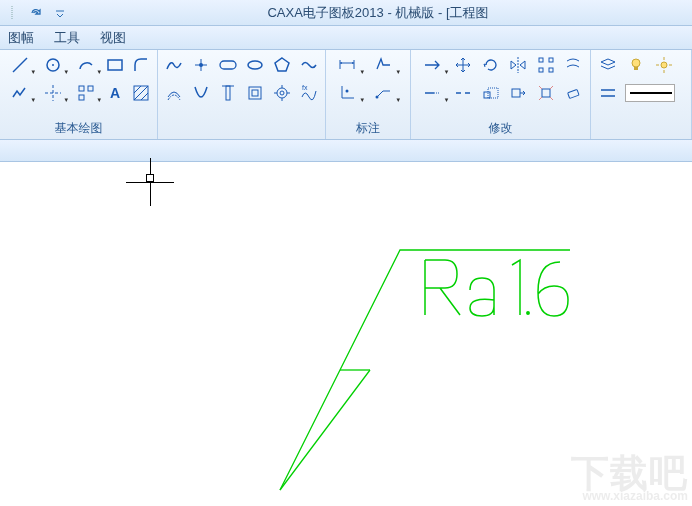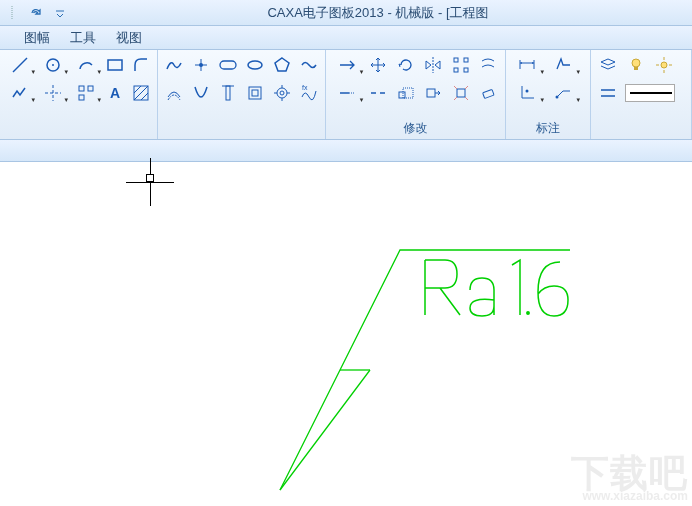--- a/index.html
+++ b/index.html
@@ -1,21 +1,21 @@
 <!DOCTYPE html>
 <html><head>
 <meta charset="utf-8">
 <style>
 * { margin: 0; padding: 0; box-sizing: border-box; }
 body { font-family: "Microsoft YaHei", SimSun, sans-serif; font-size: 12px; background: #fff; width: 692px; height: 506px; overflow: hidden; position: relative; }
 .title-bar { height: 26px; background: linear-gradient(#eaf3ff, #d6e7f9); display: flex; align-items: center; padding: 0 4px; border-bottom: 1px solid #a9c5e3; }
 .qat { display: flex; gap: 8px; align-items: center; }
 .qat-btn { width: 16px; height: 16px; display: flex; align-items: center; justify-content: center; color: #3b5f87; }
 .title-text { flex: 1; text-align: center; color: #2b4d73; font-size: 13px; font-weight: normal; }
-.menu-bar { height: 24px; background: linear-gradient(#eaf3ff, #d6e7f9); display: flex; align-items: center; padding-left: 24px; gap: 20px; border-bottom: 1px solid #a9c5e3; }
+.menu-bar { height: 24px; background: linear-gradient(#eaf3ff, #d6e7f9); display: flex; align-items: center; padding-left: 8px; gap: 20px; border-bottom: 1px solid #a9c5e3; }
 .menu-item { color: #2b4d73; font-size: 13px; cursor: pointer; }
 .ribbon { background: linear-gradient(#f5faff, #e1ecf8); border-bottom: 1px solid #a9c5e3; display: flex; height: 90px; }
 .panel { border-right: 1px solid #b9d1ec; display: flex; flex-direction: column; padding: 4px 6px 2px; }
 .panel-rows { display: flex; flex-direction: column; gap: 6px; flex: 1; }
 .icon-row { display: flex; gap: 6px; align-items: center; }
 .ribbon-btn { width: 22px; height: 22px; display: flex; align-items: center; justify-content: center; color: #1a5ab5; position: relative; cursor: pointer; }
 .ribbon-btn.wdd { width: 30px; }
 .dd-arrow { position: absolute; right: -2px; bottom: 0; font-size: 7px; color: #333; }
 .panel-title { text-align: center; color: #2b5b93; font-size: 12px; padding-top: 3px; }
 .canvas { position: relative; background: #fff; height: calc(506px - 26px - 24px - 90px); }
@@ -124,20 +124,21 @@
         <span class="ribbon-btn">
             <svg width="20" height="20">
               <rect x="3" y="3" width="14" height="14" fill="none" stroke="#1a5ab5"></rect>
               <line x1="3" y1="10" x2="10" y2="3" stroke="#1a5ab5"></line>
               <line x1="3" y1="17" x2="17" y2="3" stroke="#1a5ab5"></line>
               <line x1="10" y1="17" x2="17" y2="10" stroke="#1a5ab5"></line>
             </svg>
           </span>
       </div>
     </div>
+    <div class="panel-title">基本绘图</div>
   </div>
 
   <div class="panel" style="width:168px">
     <div class="panel-rows">
       <div class="icon-row">
         <span class="ribbon-btn">
             <svg width="20" height="20">
               <path d="M3 14 Q7 4 10 10 T17 8" fill="none" stroke="#1a5ab5" stroke-width="1.5"></path>
             </svg>
           </span>
@@ -206,20 +207,60 @@
         <span class="ribbon-btn">
             <svg width="20" height="20">
               <path d="M3 14q3-8 7 0t7-6" fill="none" stroke="#1a5ab5"></path>
               <text x="3" y="7" font-size="7" fill="#1a5ab5">fx</text>
             </svg>
           </span>
       </div>
     </div>
   </div>
 
+  <div class="panel" style="width:85px">
+    <div class="panel-rows">
+      <div class="icon-row">
+        <span class="ribbon-btn wdd">
+            <svg width="20" height="20">
+              <line x1="3" y1="8" x2="17" y2="8" stroke="#1a5ab5"></line>
+              <line x1="3" y1="5" x2="3" y2="14" stroke="#1a5ab5"></line>
+              <line x1="17" y1="5" x2="17" y2="14" stroke="#1a5ab5"></line>
+              <path d="M3 8l2-1v2zM17 8l-2-1v2z" fill="#1a5ab5"></path>
+            </svg>
+            <span class="dd-arrow">▾</span>
+          </span>
+        <span class="ribbon-btn wdd">
+            <svg width="20" height="20">
+              <path d="M4 14l4-10 2 6h7" fill="none" stroke="#1a5ab5" stroke-width="1.3"></path>
+            </svg>
+            <span class="dd-arrow">▾</span>
+          </span>
+      </div>
+      <div class="icon-row">
+        <span class="ribbon-btn wdd">
+            <svg width="20" height="20">
+              <line x1="5" y1="15" x2="5" y2="3" stroke="#1a5ab5"></line>
+              <line x1="5" y1="15" x2="17" y2="15" stroke="#1a5ab5"></line>
+              <circle cx="10" cy="8" r="1.5" fill="#1a5ab5"></circle>
+            </svg>
+            <span class="dd-arrow">▾</span>
+          </span>
+        <span class="ribbon-btn wdd">
+            <svg width="20" height="20">
+              <path d="M4 14l6-6h7" fill="none" stroke="#1a5ab5"></path>
+              <circle cx="4" cy="14" r="1.5" fill="#1a5ab5"></circle>
+            </svg>
+            <span class="dd-arrow">▾</span>
+          </span>
+      </div>
+    </div>
+    <div class="panel-title">标注</div>
+  </div>
+
   <div class="panel" style="width:180px">
     <div class="panel-rows">
       <div class="icon-row">
         <span class="ribbon-btn wdd">
             <svg width="20" height="20">
               <path d="M3 10h14M13 6l4 4-4 4" fill="none" stroke="#1a5ab5" stroke-width="1.3"></path>
             </svg>
             <span class="dd-arrow">▾</span>
           </span>
         <span class="ribbon-btn">
@@ -291,60 +332,20 @@
             </svg>
           </span>
         <span class="ribbon-btn">
             <svg width="20" height="20">
               <rect x="5" y="8" width="10" height="6" rx="1" fill="none" stroke="#1a5ab5" transform="rotate(-20 10 10)"></rect>
             </svg>
           </span>
       </div>
     </div>
     <div class="panel-title">修改</div>
-  </div>
-
-  <div class="panel" style="width:85px">
-    <div class="panel-rows">
-      <div class="icon-row">
-        <span class="ribbon-btn wdd">
-            <svg width="20" height="20">
-              <line x1="3" y1="8" x2="17" y2="8" stroke="#1a5ab5"></line>
-              <line x1="3" y1="5" x2="3" y2="14" stroke="#1a5ab5"></line>
-              <line x1="17" y1="5" x2="17" y2="14" stroke="#1a5ab5"></line>
-              <path d="M3 8l2-1v2zM17 8l-2-1v2z" fill="#1a5ab5"></path>
-            </svg>
-            <span class="dd-arrow">▾</span>
-          </span>
-        <span class="ribbon-btn wdd">
-            <svg width="20" height="20">
-              <path d="M4 14l4-10 2 6h7" fill="none" stroke="#1a5ab5" stroke-width="1.3"></path>
-            </svg>
-            <span class="dd-arrow">▾</span>
-          </span>
-      </div>
-      <div class="icon-row">
-        <span class="ribbon-btn wdd">
-            <svg width="20" height="20">
-              <line x1="5" y1="15" x2="5" y2="3" stroke="#1a5ab5"></line>
-              <line x1="5" y1="15" x2="17" y2="15" stroke="#1a5ab5"></line>
-              <circle cx="10" cy="8" r="1.5" fill="#1a5ab5"></circle>
-            </svg>
-            <span class="dd-arrow">▾</span>
-          </span>
-        <span class="ribbon-btn wdd">
-            <svg width="20" height="20">
-              <path d="M4 14l6-6h7" fill="none" stroke="#1a5ab5"></path>
-              <circle cx="4" cy="14" r="1.5" fill="#1a5ab5"></circle>
-            </svg>
-            <span class="dd-arrow">▾</span>
-          </span>
-      </div>
-    </div>
-    <div class="panel-title">标注</div>
   </div>
 
   <div class="panel" style="flex:1; min-width:0">
     <div class="panel-rows">
       <div class="icon-row">
         <span class="ribbon-btn">
             <svg width="20" height="20">
               <path d="M10 4l7 3-7 3-7-3z" fill="none" stroke="#1a5ab5"></path>
               <path d="M3 11l7 3 7-3" fill="none" stroke="#1a5ab5"></path>
             </svg>

